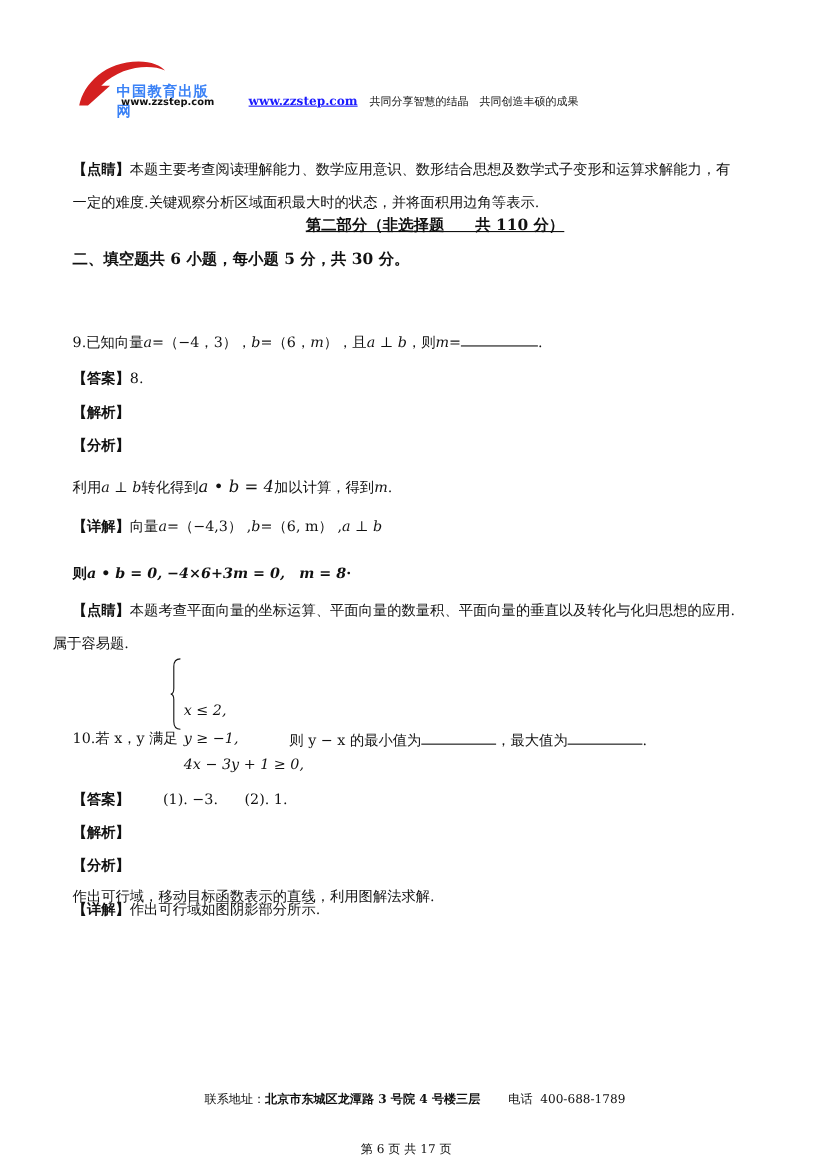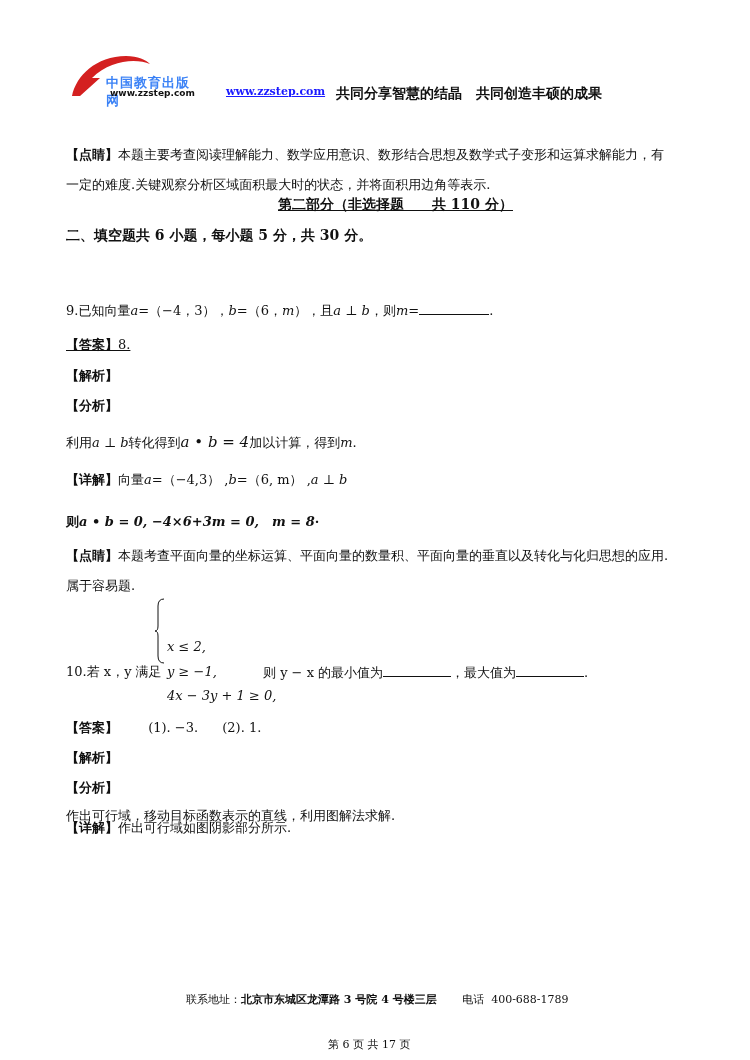--- a/index.html
+++ b/index.html
@@ -4,21 +4,21 @@
 <style>
   html, body { margin:0; padding:0; background:#ffffff; }
   body { width:750px; height:1060px; position:relative; overflow:hidden;
          font-family:"DejaVu Serif","Liberation Serif",serif; color:#111; }
   .abs { position:absolute; }
   .txt { font-size:13px; line-height:16px; white-space:nowrap;margin-top:40px; }
   .hdr-logo { left:66px; top:52px; width:130px; height:46px; }
   .logo-cn { position:absolute; left:40px; top:22px; font-size:13px; font-weight:bold; letter-spacing:1px; color:#3b82f6; font-family:"DejaVu Sans",sans-serif; }
   .logo-url { position:absolute; left:44px; top:36px; font-size:9px; font-weight:bold; color:#111; font-family:"DejaVu Sans",sans-serif; }
   .hdr-link { left:226px; top:85px; font-size:11px; color:#1a1aff; text-decoration:underline; font-weight:bold; }
-  .hdr-motto { left:336px; top:85px; font-size:14px; font-weight:bold; }
+  .hdr-motto { left:336px; top:85px; font-size:10px; font-weight:normal; }
   .bold { font-weight:bold; }
   .sec-title { font-size:14px; font-weight:bold; }
   .blank { display:inline-block; border-bottom:1px solid #111; height:12px; vertical-align:baseline; }
   .it { font-style:italic; }
   .footer { font-size:11px; }
 </style>
 </head>
 <body>
 
 <div class="abs hdr-logo">
@@ -36,42 +36,42 @@
 </div>
 <div class="abs txt" style="left:66px;top:137px;">一定的难度.关键观察分析区域面积最大时的状态，并将面积用边角等表示.</div>
 
 <div class="abs sec-title" style="left:278px;top:196px;text-decoration:underline;">第二部分（非选择题　　共 110 分）</div>
 <div class="abs sec-title" style="left:66px;top:227px;">二、填空题共 6 小题，每小题 5 分，共 30 分。</div>
 
 <div class="abs txt" style="left:66px;top:262px;">
   <span>9.已知向量</span><span class="it">a</span><span>=（−4，3），</span><span class="it">b</span><span>=（6，</span><span class="it">m</span><span>），且</span><span class="it">a ⊥ b</span><span>，则</span><span class="it">m=</span><span class="blank" style="width:70px;"></span><span>.</span>
 </div>
 
-<div class="abs txt" style="left:66px;top:297px;text-decoration:underline;">
+<div class="abs txt" style="left:66px;top:297px;">
   <span class="bold">【答案】</span><span>8.</span>
 </div>
 <div class="abs txt bold" style="left:66px;top:328px;">【解析】</div>
 <div class="abs txt bold" style="left:66px;top:358px;">【分析】</div>
 
 <div class="abs txt" style="left:66px;top:394px;">
   <span>利用</span><span class="it">a ⊥ b</span><span>转化得到</span><span class="it" style="font-size:15px;">a • b = 4</span><span>加以计算，得到</span><span class="it">m</span><span>.</span>
 </div>
 
 <div class="abs txt" style="left:66px;top:432px;">
   <span class="bold">【详解】</span><span>向量</span><span class="it">a</span><span>=（−4,3）</span>&nbsp;,<span class="it">b</span><span>=（6, m）</span>&nbsp;,<span class="it">a ⊥ b</span>
 </div>
 
 <div class="abs txt" style="left:66px;top:474px;font-weight:bold;">
   <span>则</span><span class="it">a • b = 0, −4×6+3m = 0,　m = 8</span><span>·</span>
 </div>
 
 <div class="abs txt" style="left:66px;top:508px;">
   <span class="bold">【点睛】</span><span>本题考查平面向量的坐标运算、平面向量的数量积、平面向量的垂直以及转化与化归思想的应用.</span>
 </div>
-<div class="abs txt" style="left:66px;top:538px;text-align:right;">属于容易题.</div>
+<div class="abs txt" style="left:48px;top:538px;text-align:right;">属于容易题.</div>
 
 <div class="abs txt" style="left:66px;top:624px;">10.若 x，y 满足</div>
 <div class="abs" style="left:155px;top:598px;">
   <svg width="10" height="66" viewBox="0 0 10 66">
       <path d="M9 1 Q3 1 3 8 L3 28 Q3 33 0 33 Q3 33 3 38 L3 58 Q3 65 9 65" stroke="#111" stroke-width="1" fill="none"></path>
     </svg>
 </div>
 <div class="abs txt it" style="left:167px;top:599px;text-align:center;">x ≤ 2,</div>
 <div class="abs txt it" style="left:167px;top:624px;">y ≥ −1,</div>
 <div class="abs txt it" style="left:167px;top:648px;">4x − 3y + 1 ≥ 0,</div>

